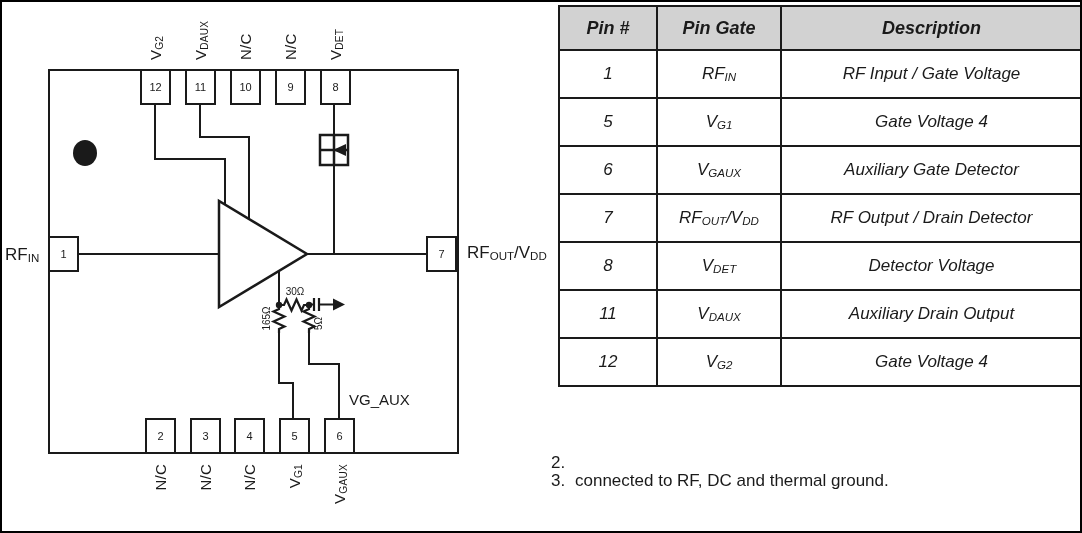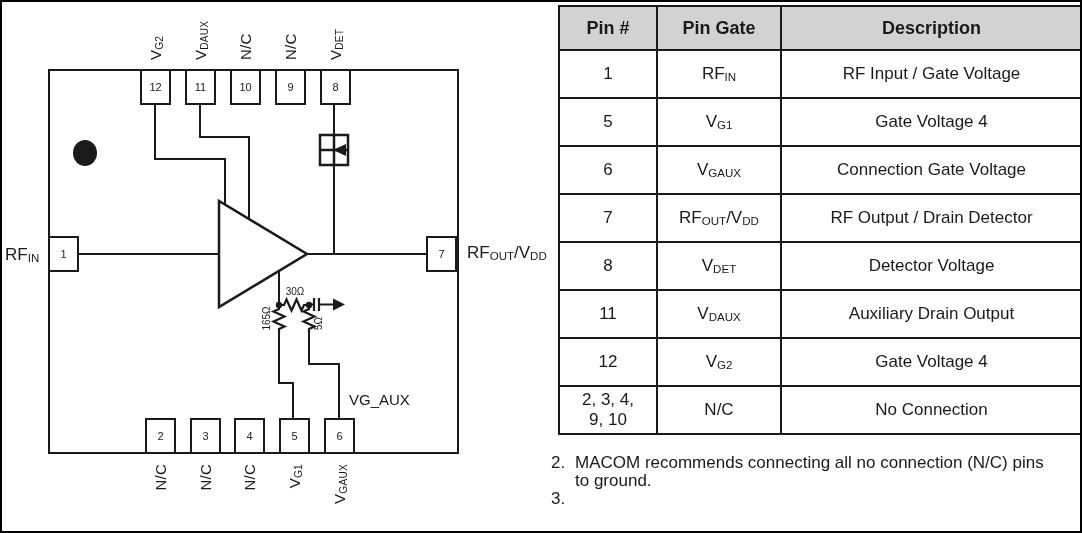--- a/index.html
+++ b/index.html
@@ -18,21 +18,21 @@
   .rot.start { text-align: left; }
   .rot.end { text-align: right; }
   .sub { font-size: 0.68em; position: relative; top: 0.18em; }
   .siglabel { position: absolute; font-size: 17px; white-space: nowrap; }
   .rlabel { position: absolute; font-size: 10px; text-align: center; white-space: nowrap; }
   .rrot { transform: rotate(-90deg); }
   svg { position: absolute; left: 0; top: 0; pointer-events: none; }
 
   
   table.pin-table { position: absolute; left: 556px; top: 3px; width: 523px;
-                    border-collapse: collapse; table-layout: fixed; }
+                    border-collapse: collapse; table-layout: fixed; font-style: italic; }
   .pin-table th, .pin-table td { border: 2px solid #1a1a1a; text-align: center;
                                  vertical-align: middle; background: #fff; }
   .pin-table th { height: 44px; font-size: 18px; font-weight: bold; background: #d2d2d2; }
   .pin-table td { height: 48px; font-size: 17px; }
   .pin-table col.c1 { width: 98px; } .pin-table col.c2 { width: 124px; }
   .pin-table col.c3 { width: 301px; }
   .two-line { line-height: 20px; }
 
   
   .notes { position: absolute; left: 549px; top: 452px; width: 530px;
@@ -161,21 +161,21 @@
       <td>RF Input / Gate Voltage</td>
     </tr>
     <tr>
       <td>5</td>
       <td><span>V</span><span class="sub">G1</span></td>
       <td>Gate Voltage 4</td>
     </tr>
     <tr>
       <td>6</td>
       <td><span>V</span><span class="sub">GAUX</span></td>
-      <td>Connection Gate Voltage</td>
+      <td>Auxiliary Gate Detector</td>
     </tr>
     <tr>
       <td>7</td>
       <td><span>RF</span><span class="sub">OUT</span><span>/V</span><span class="sub">DD</span></td>
       <td>RF Output / Drain Detector</td>
     </tr>
     <tr>
       <td>8</td>
       <td><span>V</span><span class="sub">DET</span></td>
       <td>Detector Voltage</td>
@@ -183,39 +183,28 @@
     <tr>
       <td>11</td>
       <td><span>V</span><span class="sub">DAUX</span></td>
       <td>Auxiliary Drain Output</td>
     </tr>
     <tr>
       <td>12</td>
       <td><span>V</span><span class="sub">G2</span></td>
       <td>Gate Voltage 4</td>
     </tr>
-    <tr>
-      <td>
-        <div class="two-line">2, 3, 4,</div>
-        <div class="two-line">9, 10</div>
-      </td>
-      <td><span>N/C</span></td>
-      <td>No Connection</td>
-    </tr>
   </tbody>
     </table>
 
   <div class="notes">
     <div class="note">
       <div class="note-num">2.</div>
-      <div class="note-text">
-        <div>MACOM recommends connecting all no connection (N/C) pins</div>
-        <div>to ground.</div>
-      </div>
     </div>
     <div class="note">
       <div class="note-num">3.</div>
       <div class="note-text">
+        <div>connected to RF, DC and thermal ground.</div>
       </div>
     </div>
   </div>
 
 </div>
 
 </body></html>

